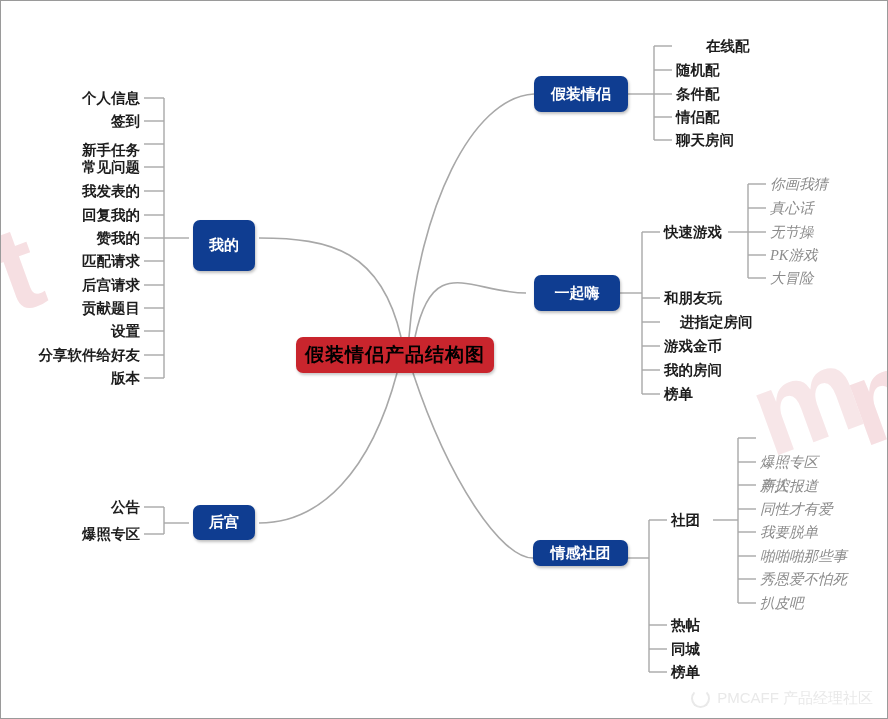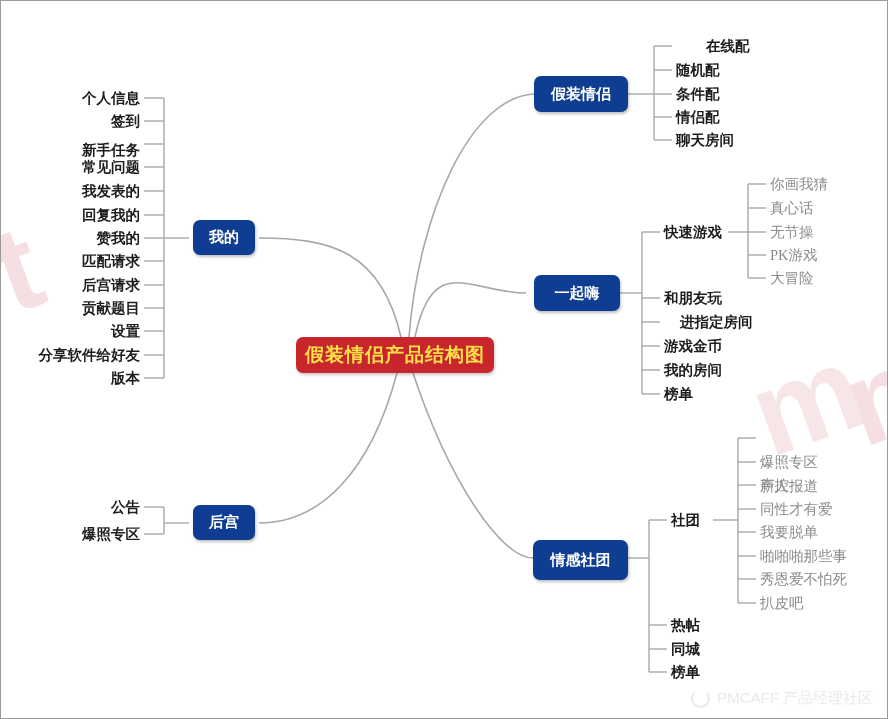--- a/index.html
+++ b/index.html
@@ -25,21 +25,21 @@
   }
   #wm-layer { z-index: 0; }
   #edges { z-index: 1; }
   .node-layer { position: absolute; left:0; top:0; width:888px; height:719px; z-index: 2; }
 
   
   .root-node {
     position: absolute;
     background: #c9252d;
     border-radius: 7px;
-    color: #fde047;
+    color: #000000;
     font-weight: bold;
     display: flex;
     align-items: center;
     justify-content: center;
     letter-spacing: 1px;
     box-shadow: 1px 2px 3px rgba(0,0,0,0.22);
     font-size: 19px;
     white-space: nowrap;
   }
   
@@ -63,20 +63,21 @@
     font-size: 14.5px;
     line-height: 1;
   }
   .leaf.lvl2 {
     color: #1d1d1d;
     font-weight: bold;
   }
   .leaf.lvl3 {
     color: #8b8b8b;
     font-weight: normal;
+    font-style: italic;
   }
   .leaf.right { text-align: left; }
   .leaf.left  { text-align: right; transform: translateX(-100%); }
 
   
   .footer-brand {
     position: absolute;
     right: 14px;
     bottom: 10px;
     display: flex;
@@ -196,37 +197,37 @@
       <path d="M 737,602 L 755,602"></path>
     </g>
   </svg>
 
   <div class="node-layer">
 
     <div class="root-node" style="left:295px; top:336px; width:198px; height:36px;">
       <span>假装情侣产品结构图</span>
     </div>
 
-    <div class="l1-node" style="left:192px; top:219px; width:62px; height:35px;text-align:right;">
+    <div class="l1-node" style="left:192px; top:219px; width:62px; height:51px;text-align:right;">
       <span>我的</span>
     </div>
 
     <div class="l1-node" style="left:192px; top:504px; width:62px; height:35px;">
       <span>后宫</span>
     </div>
 
     <div class="l1-node" style="left:533px; top:75px; width:94px; height:36px;">
       <span>假装情侣</span>
     </div>
 
     <div class="l1-node" style="left:533px; top:274px; width:86px; height:36px;">
       <span>一起嗨</span>
     </div>
 
-    <div class="l1-node" style="left:532px; top:539px; width:95px; height:40px;">
+    <div class="l1-node" style="left:532px; top:539px; width:95px; height:26px;">
       <span>情感社团</span>
     </div>
 
     <div class="leaf lvl2 left" style="left:139px; top:90px;">个人信息</div>
     <div class="leaf lvl2 left" style="left:139px; top:113px;">签到</div>
     <div class="leaf lvl2 left" style="left:139px; top:142px;">新手任务</div>
     <div class="leaf lvl2 left" style="left:139px; top:159px;">常见问题</div>
     <div class="leaf lvl2 left" style="left:139px; top:183px;">我发表的</div>
     <div class="leaf lvl2 left" style="left:139px; top:207px;">回复我的</div>
     <div class="leaf lvl2 left" style="left:139px; top:230px;">赞我的</div>

